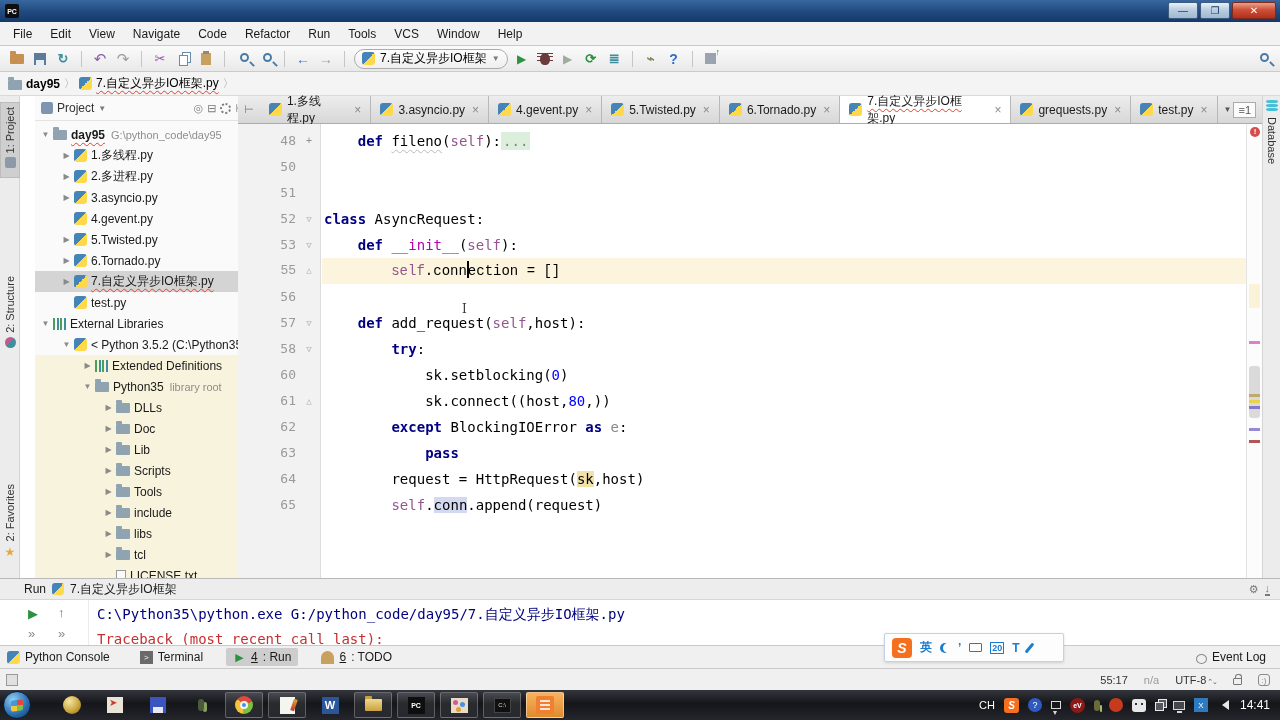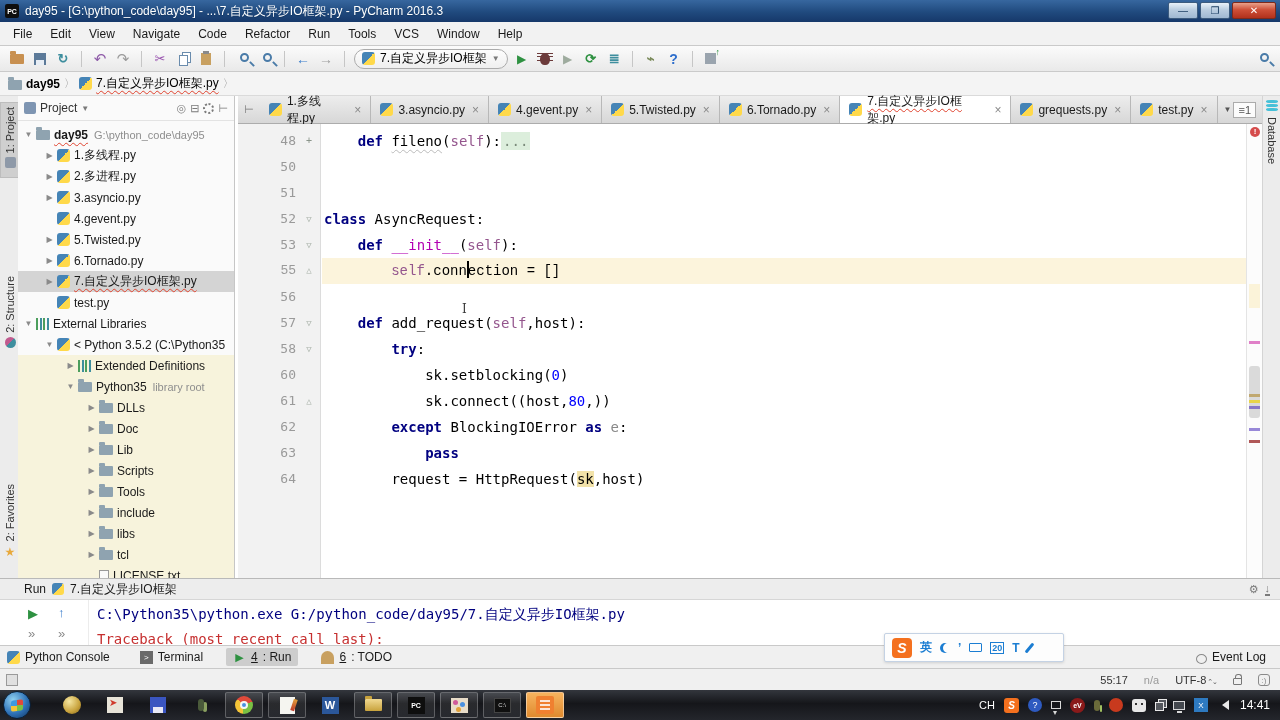--- a/index.html
+++ b/index.html
@@ -79,21 +79,21 @@
 
   .lstripe { position:absolute; left:0; top:0; width:20px; height:482px; background:#ECECEC; border-right:1px solid #D4D4D4; }
   .vtab { position:absolute; left:0; width:20px; display:flex; flex-direction:column; align-items:center; gap:4px;
     color:#333; font-size:11px; padding:4px 0; }
   .vtab .vtxt { writing-mode:vertical-rl; transform:rotate(180deg); white-space:nowrap; }
   .vtab.pressed { background:#CFCFCF; border:1px solid #BDBDBD; }
   .msq { width:11px; height:11px; background:#8E99A8; border-radius:2px; }
   .star { color:#E8A93C; font-size:12px; }
 
   
-  .project { position:absolute; left:18px; top:0; width:217px; height:482px; background:#FAFAFA; border-right:1px solid #C6C6C6; overflow:hidden; }
+  .project { position:absolute; left:35px; top:0; width:217px; height:482px; background:#FAFAFA; border-right:1px solid #C6C6C6; overflow:hidden; }
   .phead { height:25px; display:flex; align-items:center; padding:0 6px; gap:4px; border-bottom:1px solid #E3E3E3; color:#333; }
   .phead .ptitle { font-size:12px; }
   .phead .spacer { flex:1; }
   .phico { color:#7A7A7A; font-size:11px; }
   .gear { width:11px; height:11px; border:2px dotted #7A7A7A; border-radius:50%; }
   .ptree { position:absolute; left:0; top:26px; right:0; bottom:0; padding-top:2px; }
   .trow { height:21px; display:flex; align-items:center; font-size:12px; color:#1A1A1A; white-space:nowrap; }
   .trow.cream { background:#F7F3DC; }
   .trow.sel { background:#D4D4D4; }
   .chev { width:13px; font-size:8px; color:#8A8A8A; text-align:center; flex-shrink:0; }
@@ -239,21 +239,20 @@
   .t-spk { width:0; height:0; border:5px solid transparent; border-right:7px solid #E8E8E8; position:relative; margin-right:2px; }
   .clock { font-size:12px; color:#fff; }
 </style>
 </head>
 <body>
 
 <div id="app">
 
   <div class="titlebar">
     <span class="pcico">PC</span>
-    <span class="wtitle">day95 - [G:\python_code\day95] - ...\7.自定义异步IO框架.py - PyCharm 2016.3</span>
     <span class="winbtns">
       <span class="wbtn">—</span>
       <span class="wbtn">❐</span>
       <span class="wbtn close">✕</span>
     </span>
   </div>
 
   <div class="menubar">
       <span class="menu-item">File</span>
       <span class="menu-item">Edit</span>
@@ -591,20 +590,25 @@
             </div>
             <div class="cl">
               <span class="lnum">63</span>
               <span class="fold f-none"></span>
               <span class="ct"><span class="s-pl">            </span><span class="s-kw">pass</span></span>
             </div>
             <div class="cl">
               <span class="lnum">64</span>
               <span class="fold f-none"></span>
               <span class="ct"><span class="s-pl">        request = HttpRequest(</span><span class="s-hlyellow">sk</span><span class="s-pl">,host)</span></span>
+            </div>
+            <div class="cl">
+              <span class="lnum">65</span>
+              <span class="fold f-none"></span>
+              <span class="ct"><span class="s-pl">        </span><span class="s-self">self</span><span class="s-pl">.</span><span class="s-hlblue">conn</span><span class="s-pl">.append(request)</span></span>
             </div>
           </div>
         <span class="ibeam">I</span>
       </div>
 
       <div class="scrollcol">
         <span class="errdot">!</span>
         <span class="smark" style="top:160px;height:24px;background:#FBF3D9"></span>
         <span class="thumb" style="top:242px;height:52px"></span>
         <span class="smark" style="top:217px;height:3px;background:#E080C8"></span>

